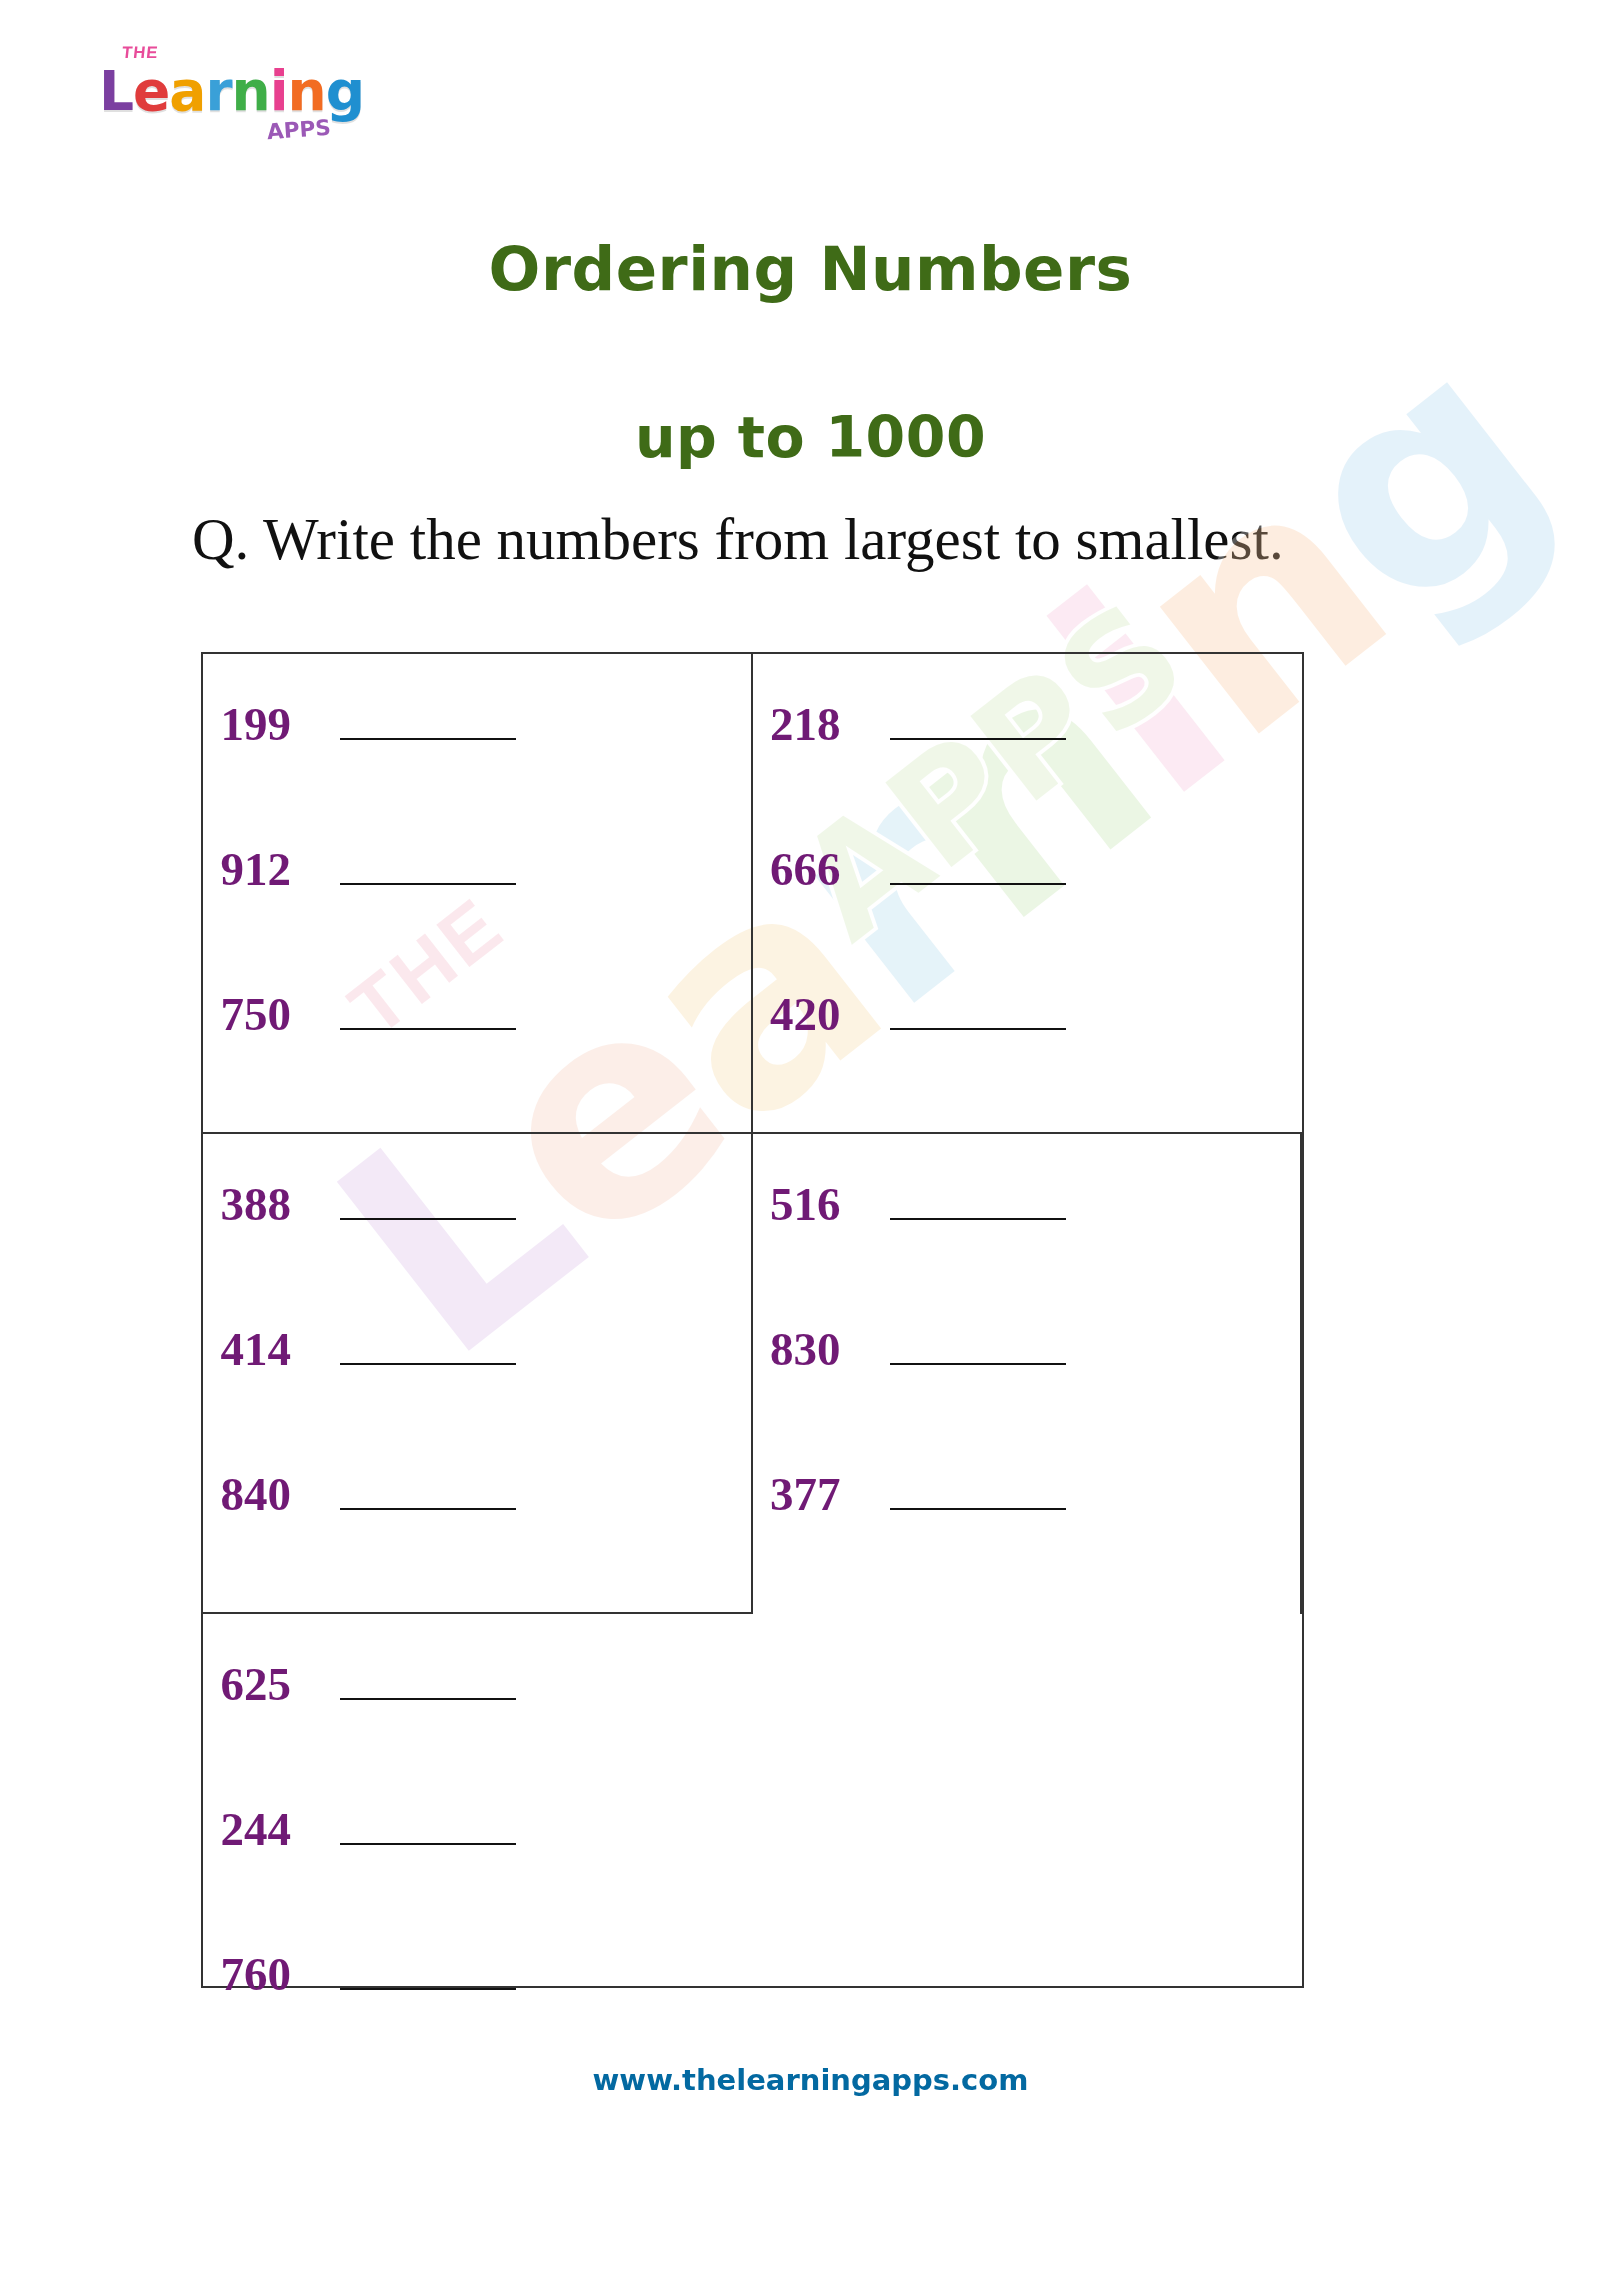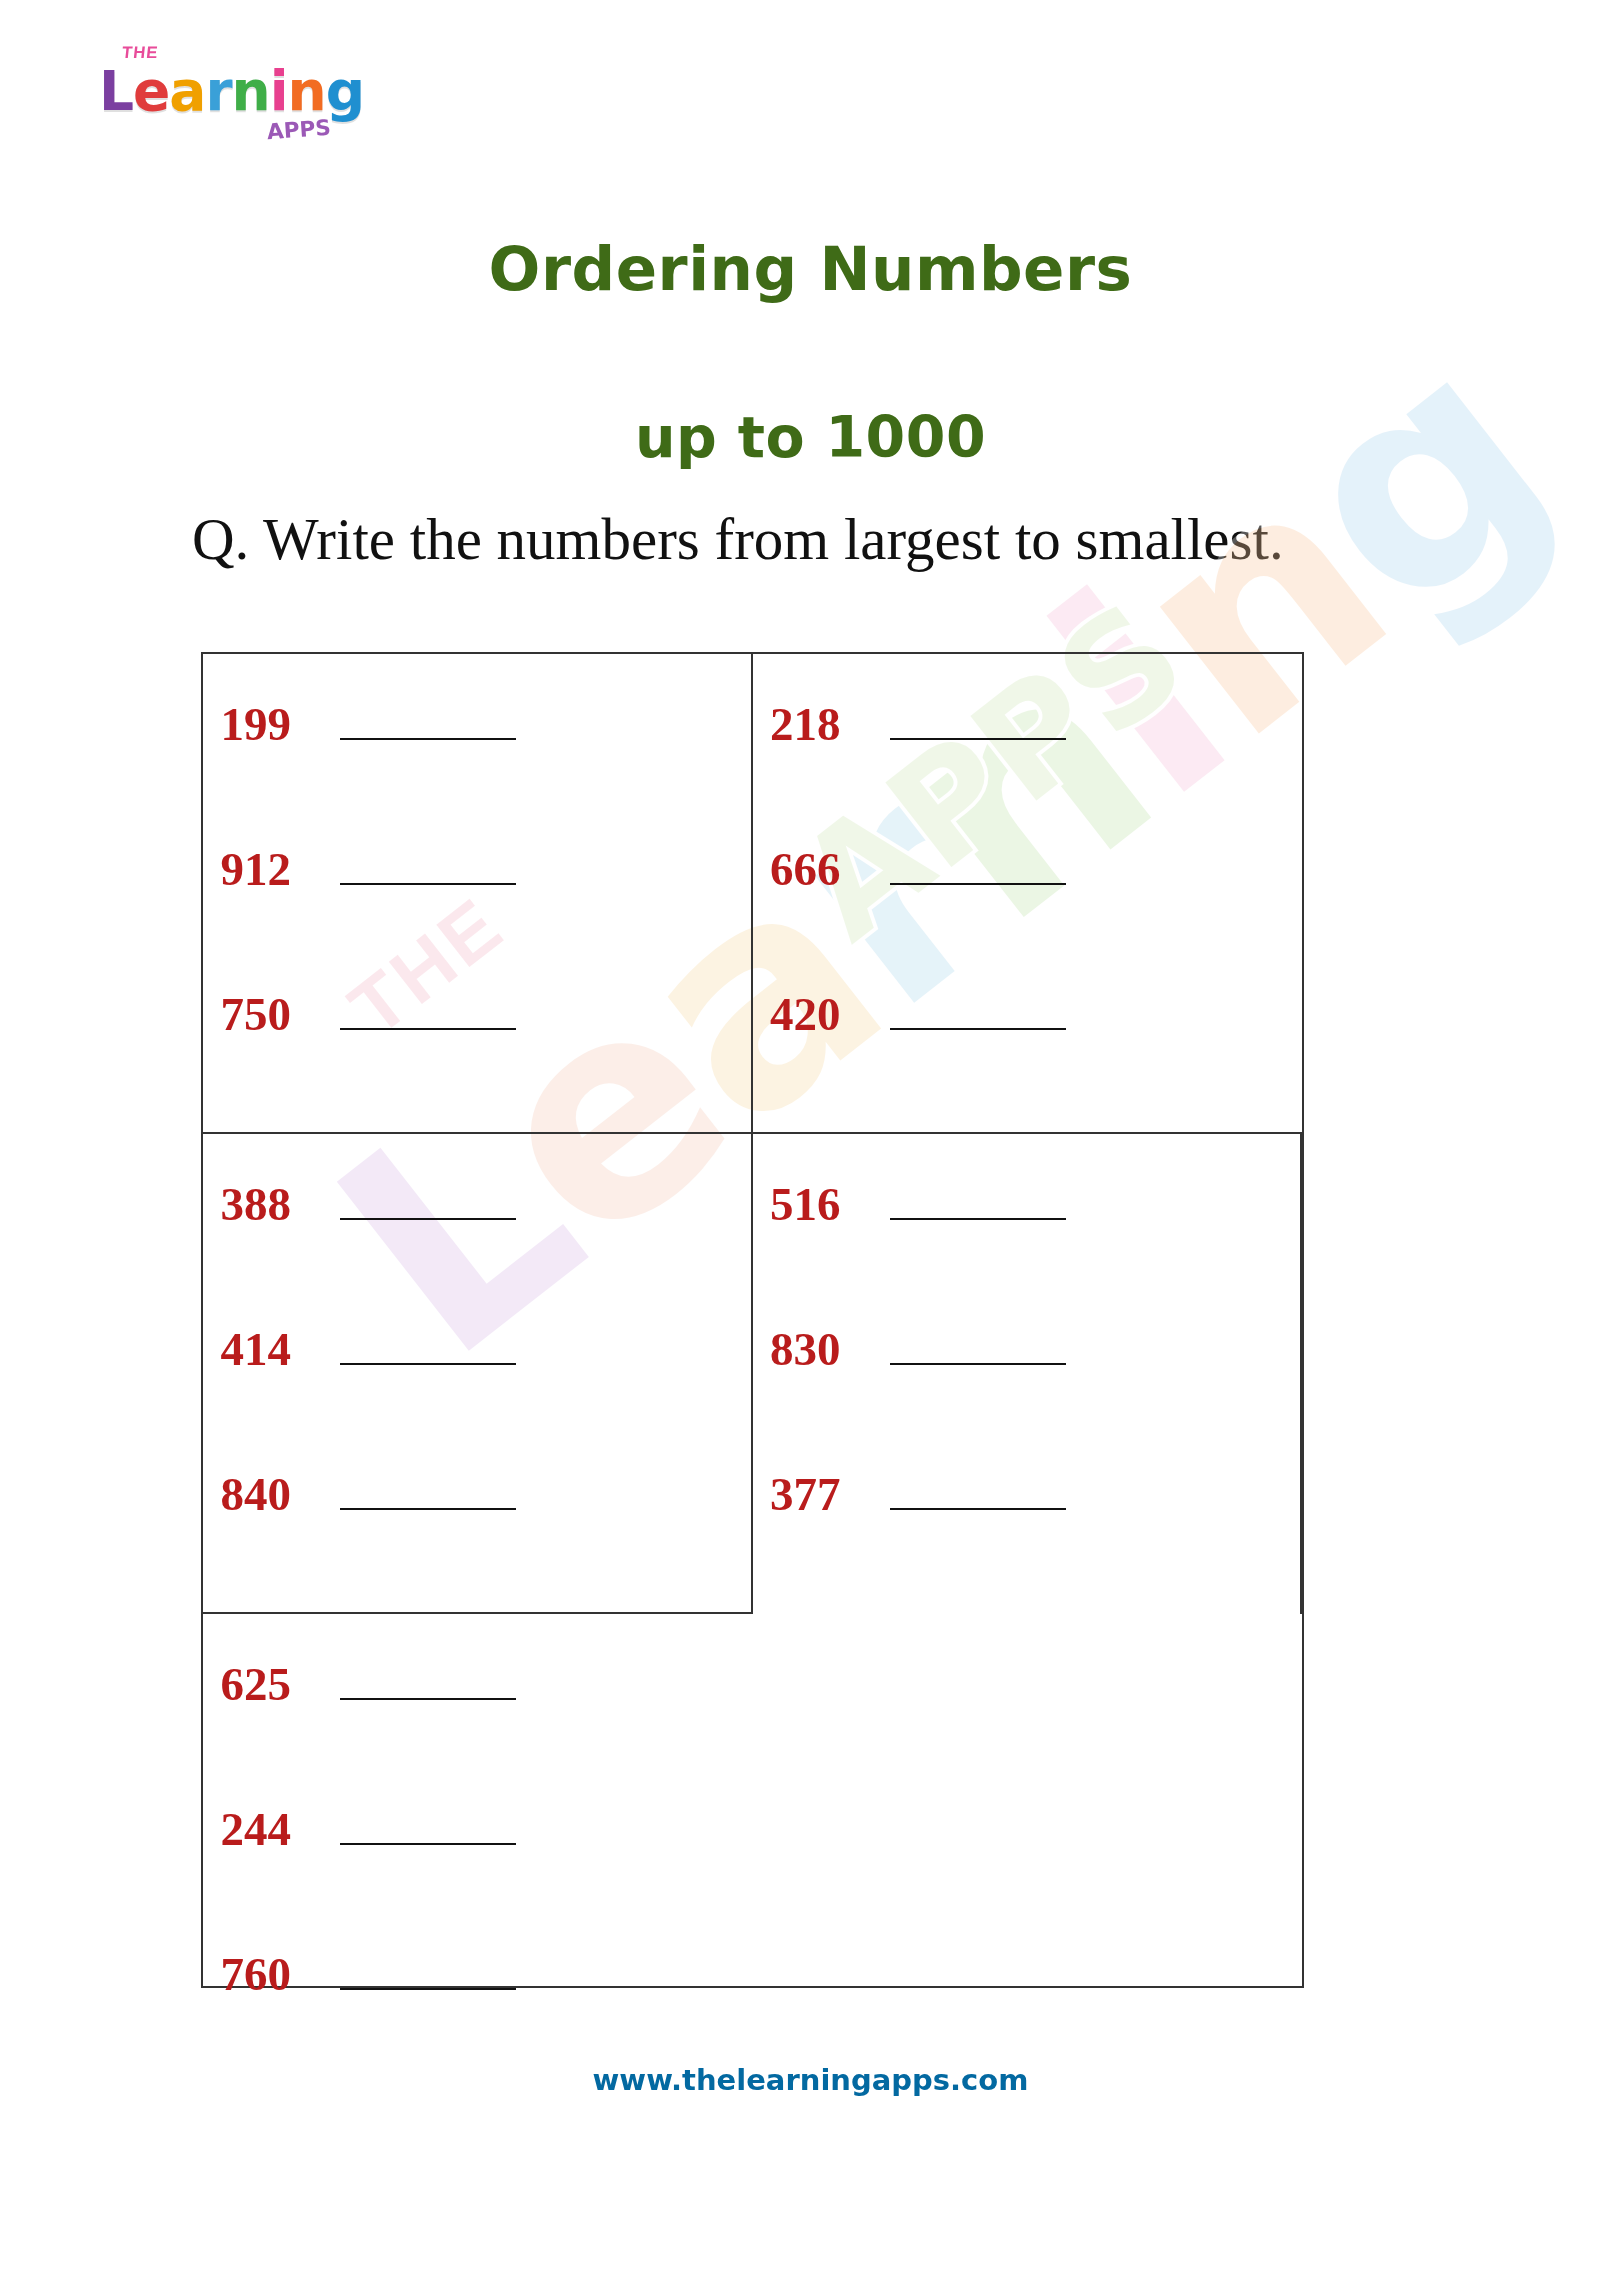--- a/index.html
+++ b/index.html
@@ -172,21 +172,21 @@
 
   .prob {
     display: flex;
     align-items: baseline;
     height: 145px;
   }
   .prob .num {
     font-family: "Liberation Serif", serif;
     font-weight: bold;
     font-size: 47px;
-    color: #b91c1c;
+    color: #701a75;
     width: 116px;
   }
   .prob .blank {
     display: inline-block;
     width: 176px;
     border-bottom: 2.9px solid #111111;
     height: 9.8px;
     margin-left: 3.9px;
   }
 

